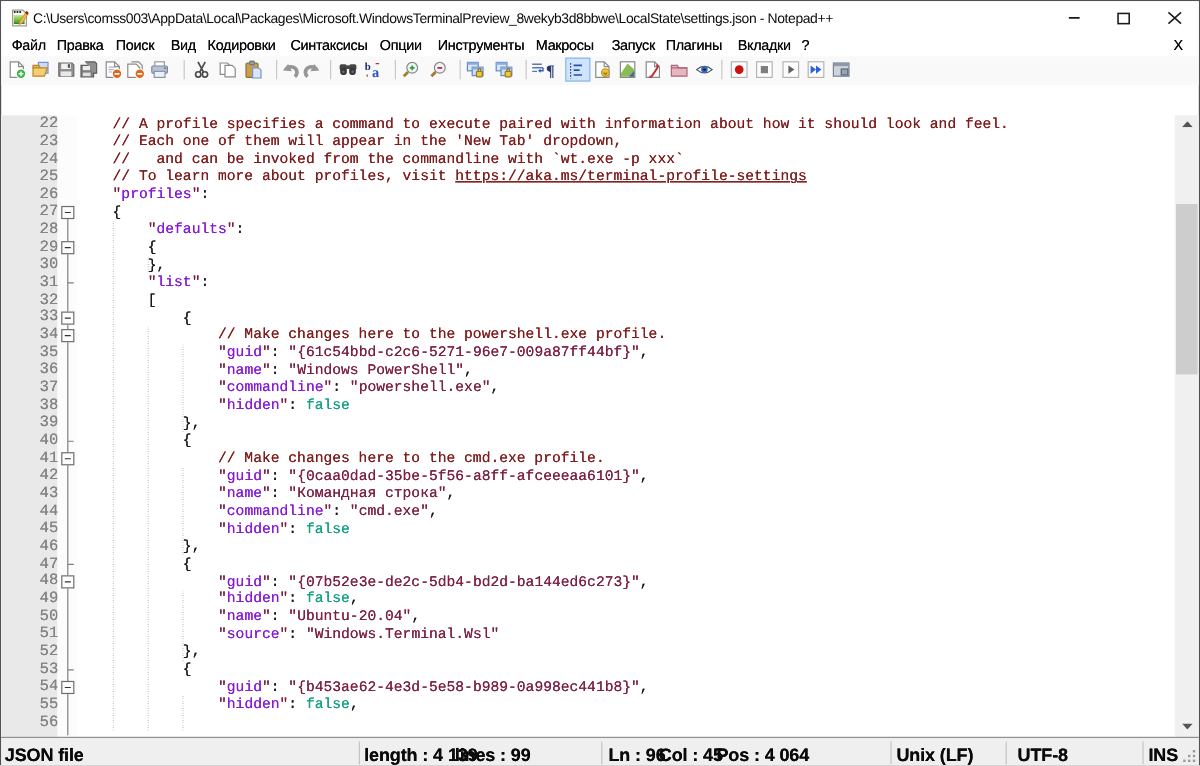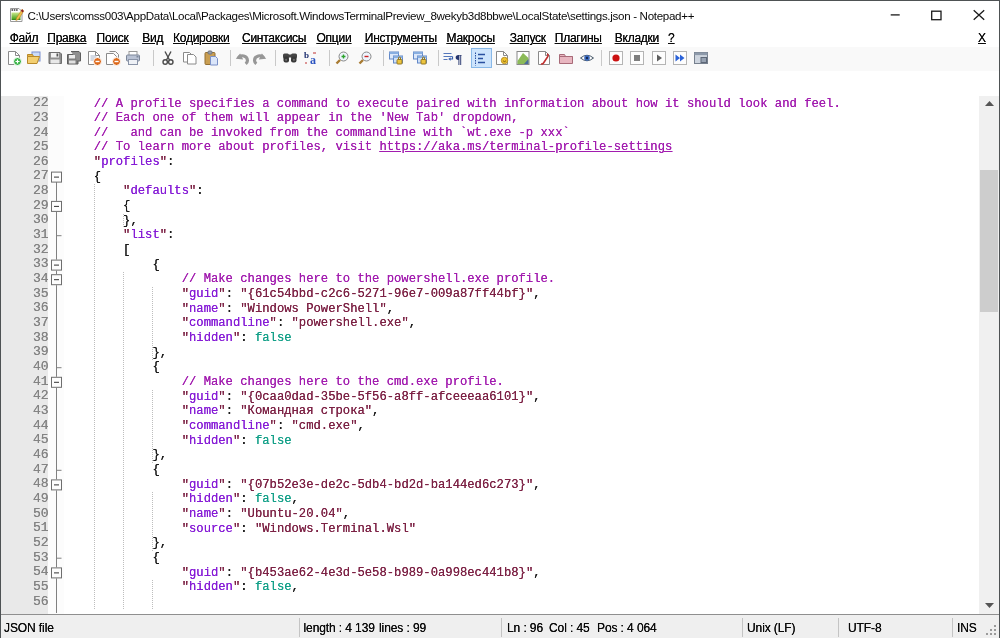--- a/index.html
+++ b/index.html
@@ -1,41 +1,41 @@
 <!DOCTYPE html>
 <html><head><meta charset="utf-8"><style>
 * { margin:0; padding:0; box-sizing:border-box; }
 html,body { width:1000px; height:638px; overflow:hidden; }
 body { font-family:"Liberation Sans",sans-serif; position:relative; background:#fff; }
 #win { position:absolute; inset:0; border:1px solid #4e5254; }
 #titlebar { position:absolute; left:0; top:0; width:998px; height:27px; background:#fff; }
 #title { position:absolute; left:26.5px; top:7.5px; font-size:11.6px; color:#0a0a0a; letter-spacing:-0.32px; }
 #menubar { position:absolute; left:0; top:27px; width:998px; height:19px; background:#fff; }
-#menubar > span { text-shadow:0 0 0.3px currentColor; position:absolute; top:3px; font-size:12px; letter-spacing:-0.25px; color:#0a0a0a;text-decoration:underline; }
+#menubar > span { text-shadow:0 0 0.3px currentColor; position:absolute; top:3px; font-size:12px; letter-spacing:-0.25px; color:#0a0a0a; }
 #toolbar { position:absolute; left:0; top:46px; width:998px; height:24px; background:#f9f9f9; }
 #tabbar { position:absolute; left:0; top:70px; width:998px; height:25px; background:linear-gradient(#f2f1f0,#e6e5e4); border-bottom:1px solid #757575; }
 #tab { position:absolute; left:1px; top:0px; width:92.5px; height:24px; background:#f4f3f1; border:1px solid #9a9a9a; border-top:2.5px solid #f7a43c; border-bottom:none; }
 #tabtext { position:absolute; left:19.5px; top:5px; font-size:10.2px; letter-spacing:-0.12px; color:#0a0a0a; }
 #editor { position:absolute; left:0; top:95px; width:978px; height:518.5px; background:#fff; overflow:hidden; }
 #lmargin { position:absolute; left:0; top:0; width:46.5px; height:518.5px; background:#e9e9e9; }
 #lnums { text-shadow:0 0 0.5px currentColor; position:absolute; left:0; top:0.2px; width:33px; text-align:right; font-family:"Liberation Mono",monospace; font-size:13.1px; line-height:14.657px; color:#848484; white-space:pre;padding-left:32px; }
 #fmargin { position:absolute; left:46.5px; top:0; width:16px; height:518.5px; background:#fcfcfc; }
 #code { text-shadow:0 0 0.55px currentColor; position:absolute; left:63.5px; top:0.5px; font-family:"Liberation Mono",monospace; font-size:12.21px; line-height:14.657px; color:#1b1b1b; white-space:pre; }
-#code .c { color:#a21caf; }
+#code .c { color:#7f1d1d; }
 #code .u { text-decoration:underline; }
 #code .k { color:#861bd6; }
 #code .s { color:#7c2144; }
 #code .w { color:#13a088; }
 .ig { position:absolute; width:1px; background-image:linear-gradient(#bdbdbd 50%, transparent 50%); background-size:1px 2px; }
 #vscroll { position:absolute; left:978px; top:95px; width:20px; height:518.5px; background:#f0f0f0; }
 #vthumb { position:absolute; left:1px; top:74px; width:18px; height:142px; background:#cdcdcd; }
 .sarrow { position:absolute; left:0; width:20px; height:17px; color:#505050; text-align:center; }
 .sarrow svg { display:block; margin:5px auto 0; }
 #statusbar { position:absolute; left:0; top:613px; width:998px; height:24px; background:#efefef; border-top:1.2px solid #8f8f8f; }
-.sb-sec { text-shadow:0 0 0.3px currentColor; position:absolute; top:5.5px; font-size:12px; letter-spacing:-0.1px; color:#0a0a0a; }
+.sb-sec { text-shadow:0 0 0.3px currentColor; position:absolute; top:5.5px; font-size:15px; letter-spacing:-0.1px; color:#0a0a0a;font-weight:bold; }
 .sb-div { position:absolute; top:3px; width:1px; height:19px; background:#c4c4c4; }
 </style></head>
 <body>
 <div id="win">
   <div id="titlebar">
       <svg style="position:absolute;left:8px;top:5.5px" width="16" height="16" viewBox="0 0 16 16">
         <path d="M1.5 1.5 h8.5 l3 3 v10 h-11.5 z" fill="#fdfdfd" stroke="#9a9a9a"></path>
         <path d="M2.5 3 h1.5 M4.8 3 h1.5 M7.1 3 h1.5" stroke="#333" stroke-width="1.6"></path>
         <rect x="2.5" y="5.5" width="9" height="7.5" fill="#fff"></rect>
         <rect x="2.5" y="5.5" width="9" height="7.5" fill="url(#gg)"></rect>

